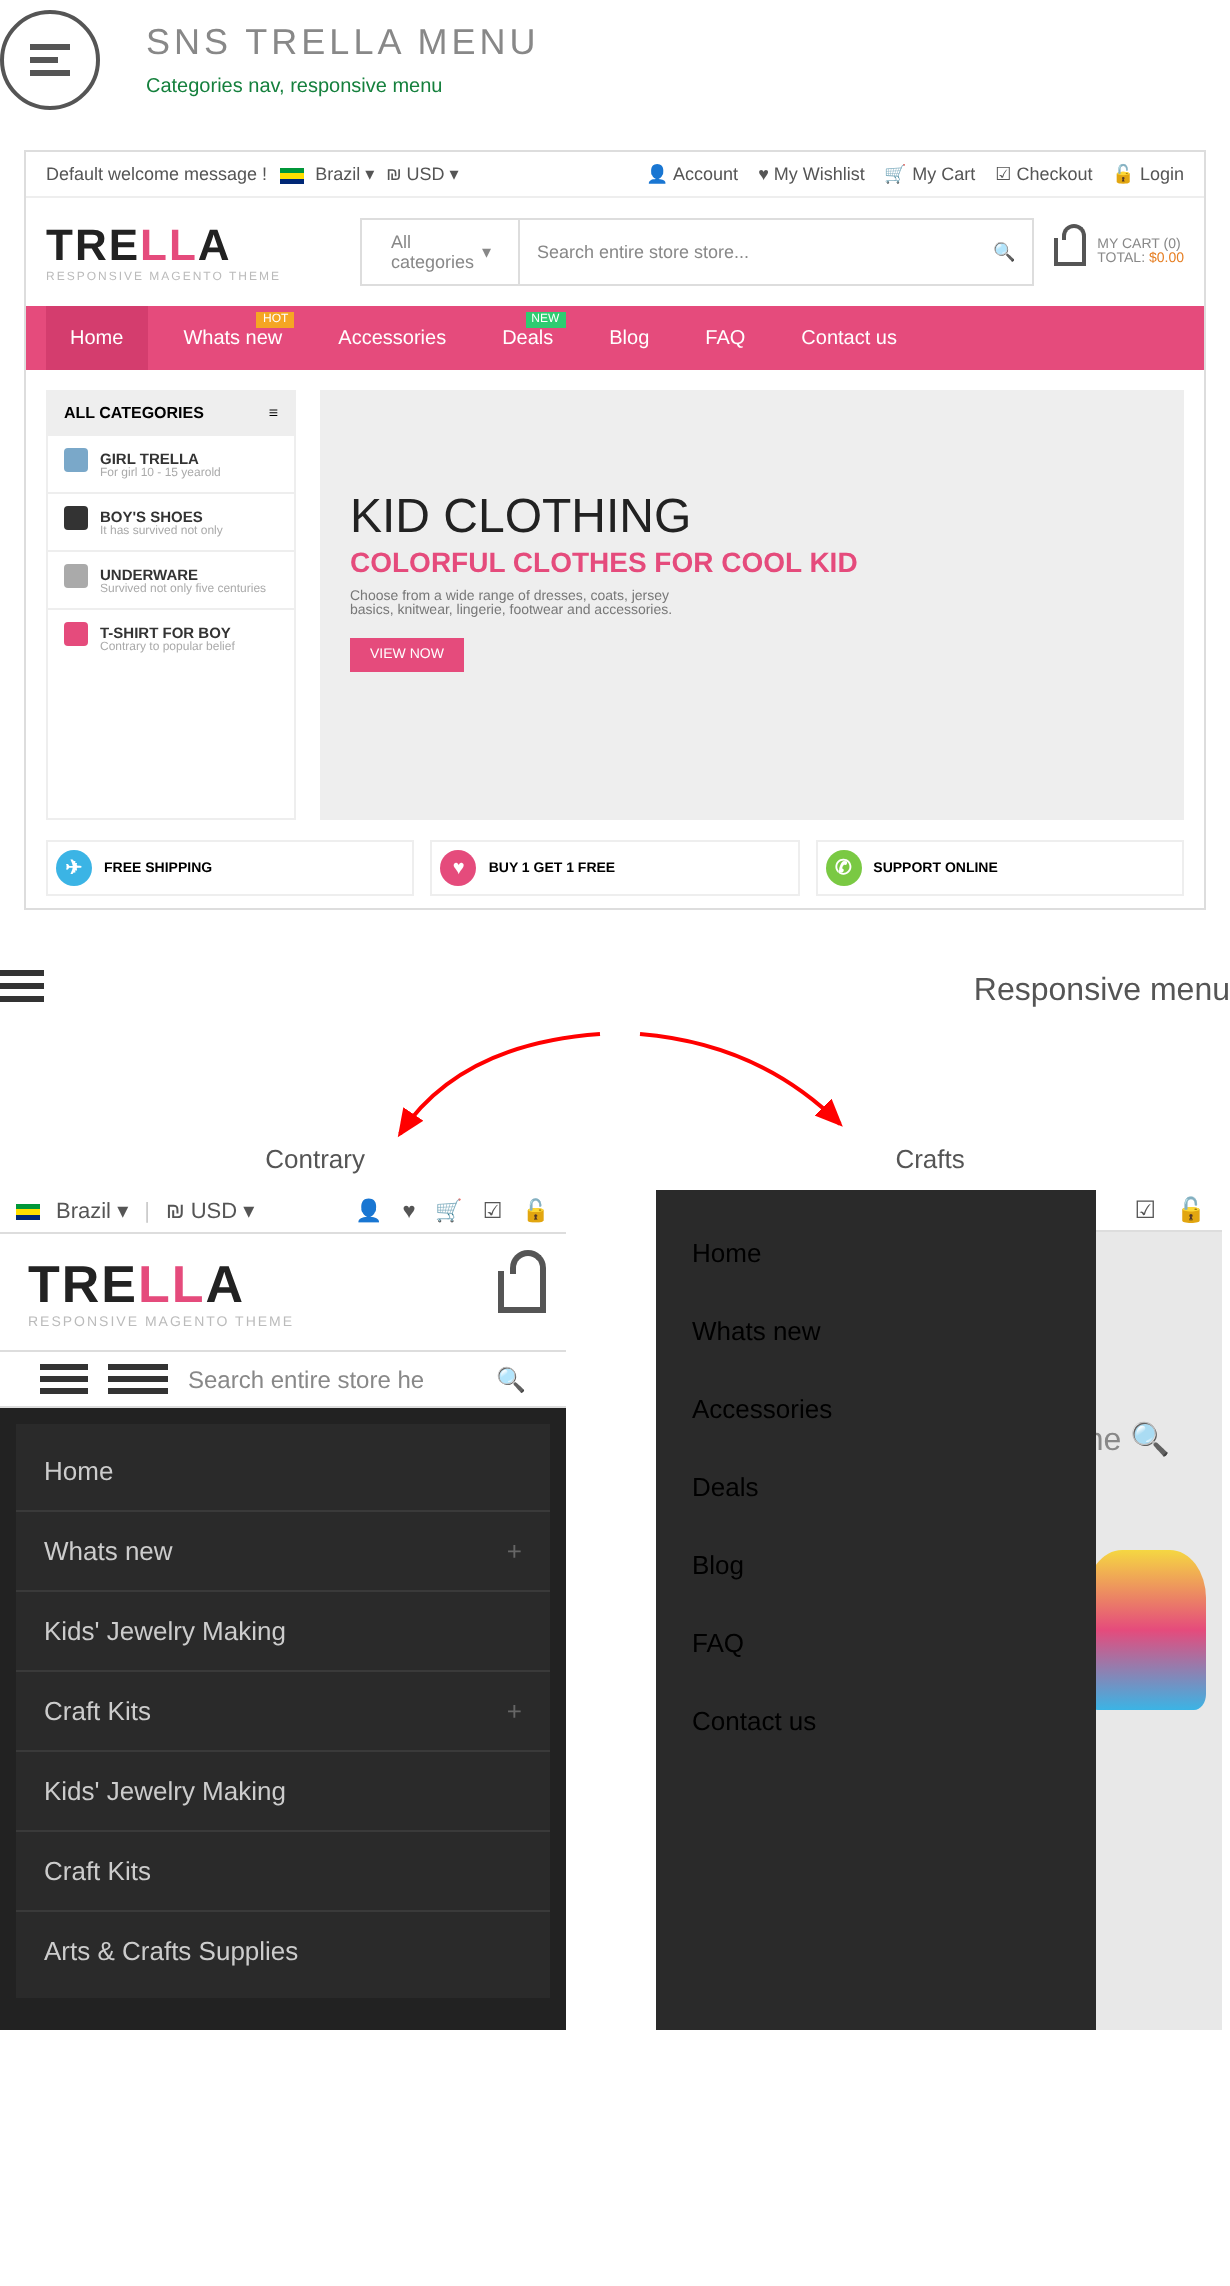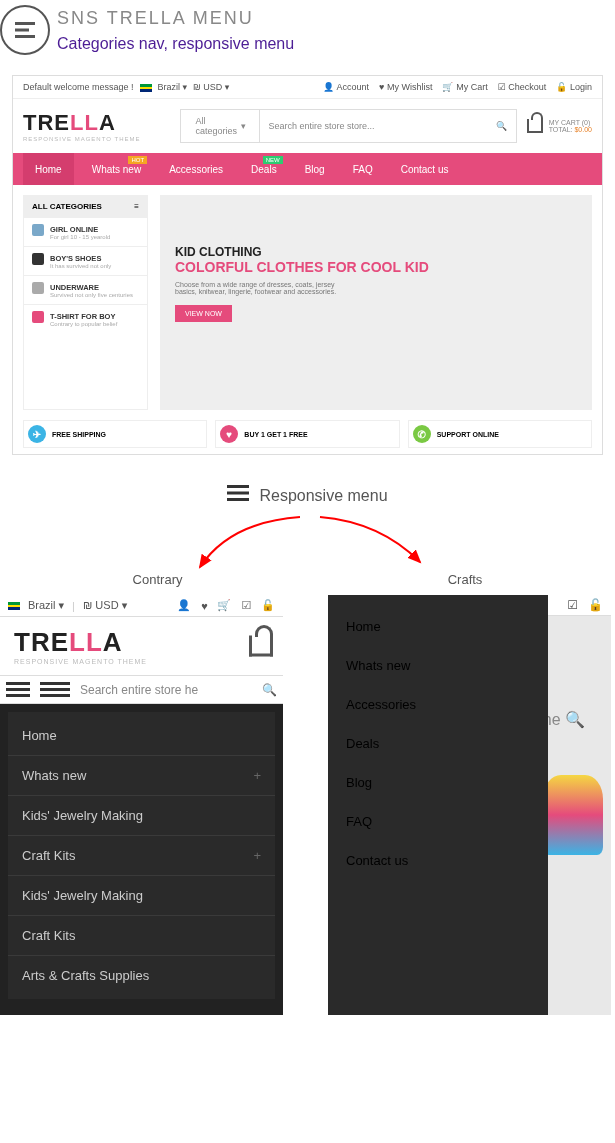--- a/index.html
+++ b/index.html
@@ -1,20 +1,20 @@
 <!DOCTYPE html>
 <html><head>
 <meta charset="utf-8">
 <style>
 *{box-sizing:border-box;margin:0;padding:0;font-family:Arial,sans-serif}
 body{background:#fff;width:615px}
-.header{display:flex;align-items:center;gap:7px;padding:5px 0 20px}
+.header{display:flex;align-items:center;gap:23px;padding:5px 0 20px}
 .header-icon{width:50px;height:50px;border:2px solid #555;border-radius:50%;display:flex;align-items:center;justify-content:center;color:#555;font-size:20px}
 .header-title{color:#888;font-size:18px;letter-spacing:2px;font-weight:400}
-.header-sub{color:#4c1d95;font-size:16px;margin-top:6px}
+.header-sub{color:#15803d;font-size:10px;margin-top:6px}
 
 
 .desktop{border:1px solid #ddd;margin:0 12px;font-size:9px;background:#fff}
 .d-top{display:flex;justify-content:space-between;align-items:center;padding:6px 10px;color:#555;background:#fff;border-bottom:1px solid #eee}
 .d-hello{display:flex;align-items:flex-end;gap:6px}
 .flag{width:12px;height:8px;background:linear-gradient(#009739 33%,#ffdf00 33% 66%,#002776 66%);display:inline-block}
 .d-links{display:flex;gap:10px}
 .d-mid{display:flex;align-items:center;padding:10px;gap:10px}
 .logo{font-size:22px;font-weight:900;color:#222;letter-spacing:1px}
 .logo .pink{color:#e54b7c}
@@ -33,45 +33,45 @@
 .b-new{background:#2ecc71}
 
 .d-body{display:flex;gap:12px;padding:10px}
 .sidebar{width:125px;border:1px solid #eee}
 .sb-head{background:#eee;padding:6px 8px;font-size:8px;font-weight:bold;display:flex;justify-content:space-between;align-items:center}
 .sb-item{display:flex;gap:6px;padding:6px 8px;border-top:1px solid #eee}
 .sb-ic{width:12px;height:12px;border-radius:2px;display:inline-block}
 .sb-txt strong{font-size:7.5px;color:#333}
 .sb-txt span{font-size:6px;color:#aaa;display:block}
 .hero{flex:1;background:#eee;height:215px;padding:50px 15px;color:#222}
-.hero h2{font-size:12px;font-weight:700}
+.hero h2{font-size:24px;font-weight:400}
 .hero .sub1{color:#e54b7c;font-size:14px;font-weight:bold}
 .hero .sub2{color:#777;font-size:7px;margin:6px 0 10px;max-width:170px}
 .viewbtn{background:#e54b7c;color:#fff;font-size:7px;padding:5px 10px;display:inline-block}
 .feat{display:flex;gap:8px;padding:0 10px 6px}
 .feat-item{flex:1;border:1px solid #eee;display:flex;align-items:center;gap:6px;padding:4px;font-size:7px;font-weight:bold}
 .fi-ic{width:18px;height:18px;border-radius:50%;display:inline-flex;align-items:center;justify-content:center;color:#fff;font-size:10px}
 .fi-blue{background:#3bb4e5}.fi-pink{background:#e54b7c}.fi-green{background:#7ac943}
 
 
-.resp-hdr{display:flex;align-items:center;justify-content:center;gap:10px;margin-top:30px;color:#555}
+.resp-hdr{display:flex;align-items:center;justify-content:space-between;gap:10px;margin-top:30px;color:#555}
 .resp-hdr .bars{font-size:18px}
 .arrows{position:relative;height:60px;margin-top:6px}
 .arrows svg{position:absolute;top:0;left:0}
 .labels{display:flex;justify-content:space-around;font-size:13px;color:#555}
 
 
 .mobiles{display:flex;gap:45px;margin-top:8px}
 .mob{width:283px;background:#222;position:relative;height:420px;overflow:hidden}
 .m1-top{background:#fff;display:flex;justify-content:space-between;align-items:center;padding:4px 8px;font-size:11px;color:#555;border-bottom:1px solid #ddd}
 .m1-topr{display:flex;gap:10px;align-items:center}
 .m1-logo{background:#fff;padding:10px 14px;display:flex;justify-content:space-between;align-items:center}
 .m1-logo .logo{font-size:26px}
 .m1-logo .logo-sub{font-size:7px}
-.m1-bar{background:#fff;display:flex;align-items:center;padding:6px 6px;gap:10px;border-top:1px solid #ddd;border-bottom:1px solid #ddd}
+.m1-bar{background:#fff;display:flex;align-items:center;padding:6px 20px;gap:10px;border-top:1px solid #ddd;border-bottom:1px solid #ddd}
 .hamb{width:24px;display:flex;flex-direction:column;gap:3px}
 .hamb span{height:3px;background:#333}
 .m1-search{flex:1;color:#888;font-size:12px;display:flex;justify-content:space-between}
 .dropdown{background:#2a2a2a;color:#ccc;margin:8px;padding:4px 0}
 .dd-item{padding:12px 14px;font-size:13px;border-bottom:1px solid #3a3a3a;display:flex;justify-content:space-between}
 .dd-item:last-child{border-bottom:none}
 .plus{color:#666}
 
 .mob2{background:#e8e8e8}
 .mob2-top{display:flex;justify-content:flex-end;align-items:center;padding:3px 8px;font-size:12px;color:#555;gap:10px;background:#fff;border-bottom:1px solid #ddd}
@@ -151,21 +151,21 @@
 
   <div class="d-body">
     <div class="sidebar">
       <div class="sb-head">
         <span>ALL CATEGORIES</span>
         <span>≡</span>
       </div>
       <div id="sb-items">
           <div class="sb-item">
             <span class="sb-ic" style="background:#7aa8c9"></span>
-            <div class="sb-txt"><strong>GIRL ONLINE</strong><span>For girl 10 - 15 yearold</span></div>
+            <div class="sb-txt"><strong>GIRL TRELLA</strong><span>For girl 10 - 15 yearold</span></div>
           </div>
           <div class="sb-item">
             <span class="sb-ic" style="background:#333"></span>
             <div class="sb-txt"><strong>BOY'S SHOES</strong><span>It has survived not only</span></div>
           </div>
           <div class="sb-item">
             <span class="sb-ic" style="background:#aaa"></span>
             <div class="sb-txt"><strong>UNDERWARE</strong><span>Survived not only five centuries</span></div>
           </div>
           <div class="sb-item">

